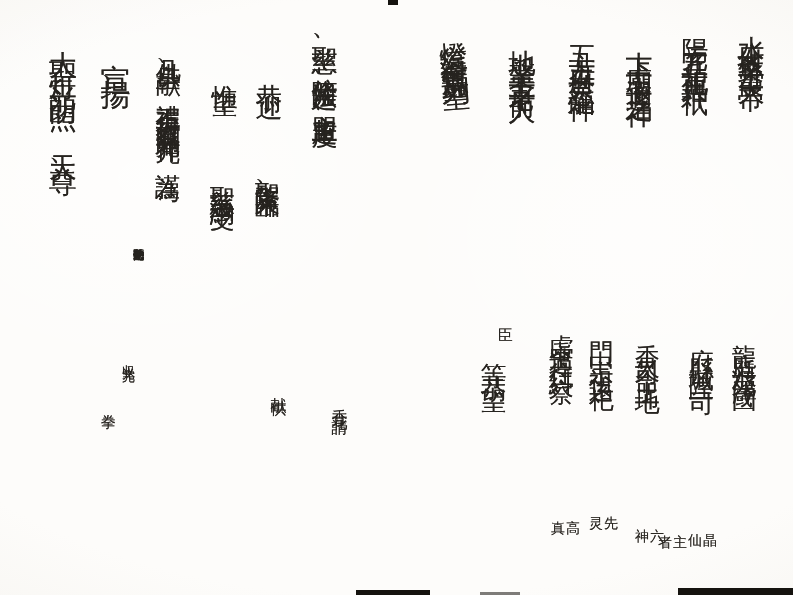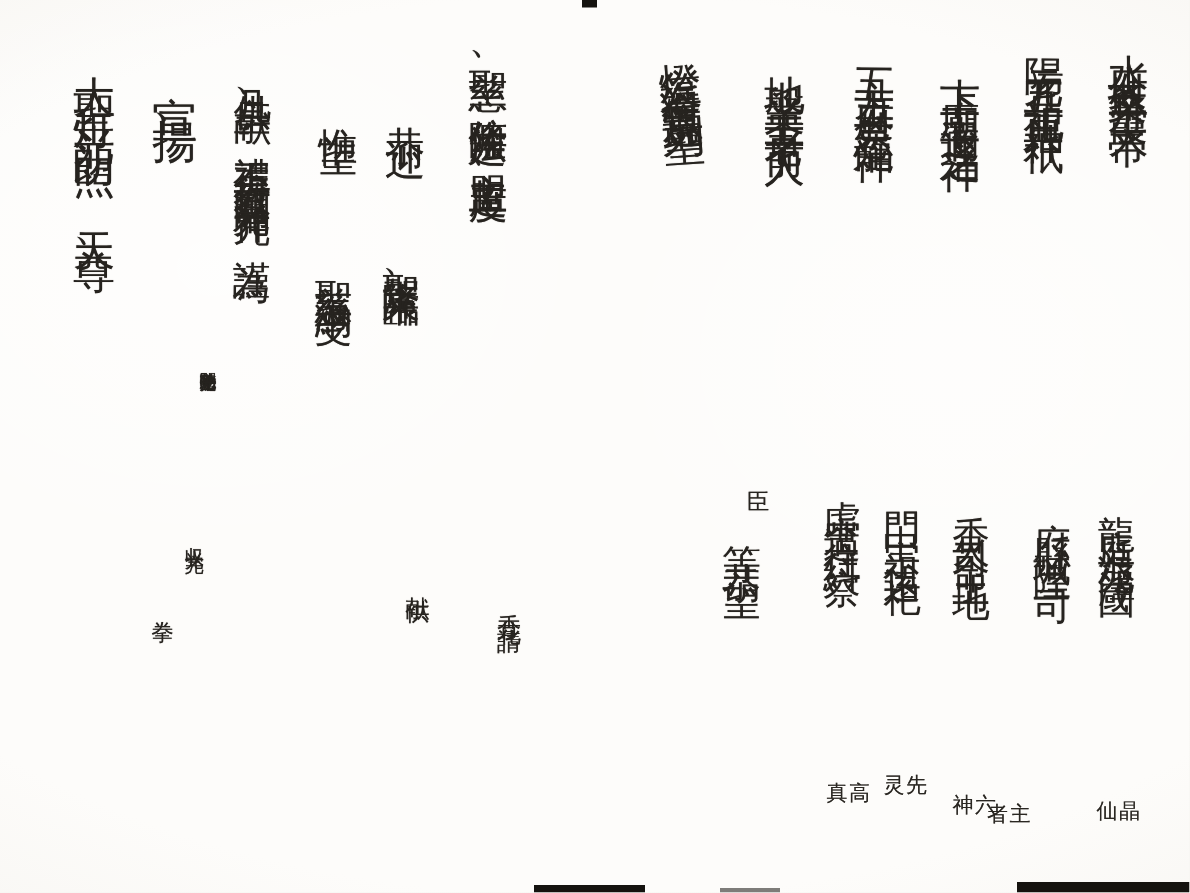--- a/index.html
+++ b/index.html
@@ -50,21 +50,21 @@
 <div class="page">
 
   <div class="vcol deity" style="left:736px; top:14px;">水府扶桑丹霞大帝</div>
   <div class="vcol deity" style="left:680px; top:18px; transform:rotate(.4deg);">陽元五岳祀典神祇</div>
   <div class="vcol deity" style="left:624px; top:30px;">上下廟王遐邇之神</div>
   <div class="vcol deity" style="left:567px; top:24px; transform:rotate(.6deg);">五方土府禁忌龍神</div>
   <div class="vcol deity" style="left:507px; top:28px;">地盤業主古老前人</div>
   <div class="vcol deity" style="left:434px; top:20px; transform:rotate(-4deg); transform-origin:top center; font-size:28px; letter-spacing:6px;">燈筵海會無邊列聖</div>
 
   <div class="vcol lower-main" style="left:729px; top:324px;">龍庭浪苑澤國</div>
-  <div class="pair" style="left:731px; top:532px;text-align:center;">晶仙</div>
+  <div class="pair" style="left:688px; top:532px;text-align:center;">晶仙</div>
 
   <div class="vcol lower-main" style="left:686px; top:328px;">府縣城隍二司</div>
   <div class="pair" style="left:658px; top:534px;">主者</div>
 
   <div class="vcol lower-main" style="left:632px; top:324px;">香火司命土地</div>
   <div class="pair" style="left:635px; top:528px;text-align:center;">六神</div>
 
   <div class="vcol lower-main" style="left:586px; top:321px;">門中宗祖逺祀</div>
   <div class="pair" style="left:589px; top:515px;">先灵</div>
 

